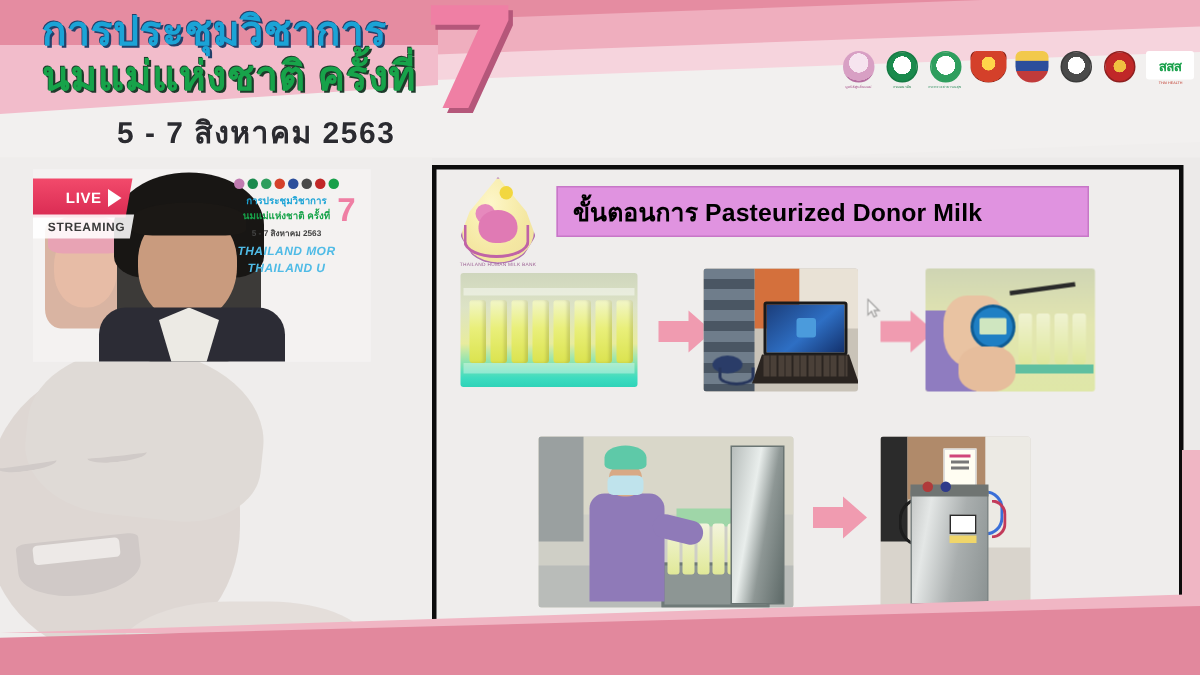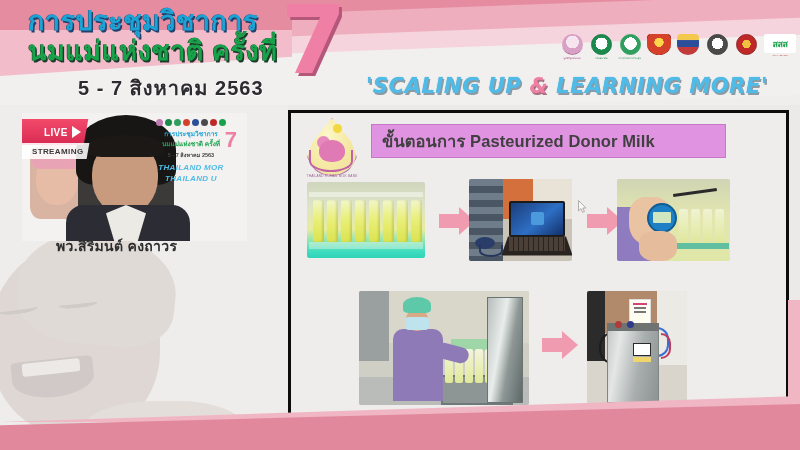--- a/index.html
+++ b/index.html
@@ -349,21 +349,21 @@
   .panel-title {
     position: absolute;
     left: 80px; top: 11px;
     width: 355px; height: 34px;
     background: #e093e0;
     border: 1px solid #c777c7;
     display: flex; align-items: center;
     padding-left: 10px;
   }
   .panel-title span {
-    font-size: 16.5px; font-weight: 700; color: #404040;
+    font-size: 16.5px; font-weight: 700; color: #000000;
     white-space: nowrap; letter-spacing: 0.1px;
   }
 
   
   .row1 { position: absolute; left: 8px; top: 62px; width: 485px; height: 90px; }
   .row2 { position: absolute; left: 8px; top: 168px; width: 485px; height: 130px; }
 
   .ph { position: absolute; border-radius: 2px; overflow: hidden; }
 
   
@@ -487,21 +487,20 @@
     <div class="band-light"></div>
     <div class="band-white"></div>
     <div class="left-pink"></div>
     <div class="left-pink-lite"></div>
 
     <div class="thai-title-1">การประชุมวิชาการ</div>
     <div class="thai-title-2">นมแม่แห่งชาติ ครั้งที่</div>
     <div class="thai-date">5 - 7 สิงหาคม 2563</div>
     <div class="edition-num">7</div>
 
-    <div class="tagline"><span>'SCALING UP </span><span class="amp">&amp;</span><span> LEARNING MORE'</span></div>
 
     <div class="logos">
       <div class="logo lg1">
         <span class="mark"></span>
         <span class="cap">มูลนิธิศูนย์นมแม่</span>
       </div>
       <div class="logo lg2">
         <span class="mark"></span>
         <span class="cap">กรมอนามัย</span>
       </div>
@@ -575,21 +574,20 @@
 
       <div class="live-badge">
         <span class="lv-txt">LIVE</span>
         <span class="play"></span>
       </div>
       <div class="stream-badge">
         <span>STREAMING</span>
       </div>
     </div>
 
-    <div class="speaker-name">พว.สิริมนต์  คงถาวร</div>
   </div>
 
   <div class="panel">
 
     <div class="panel-logo">
       <div class="drop"></div>
       <div class="drop-dot"></div>
       <div class="drop-head"></div>
       <div class="drop-baby"></div>
       <div class="drop-arms"></div>

